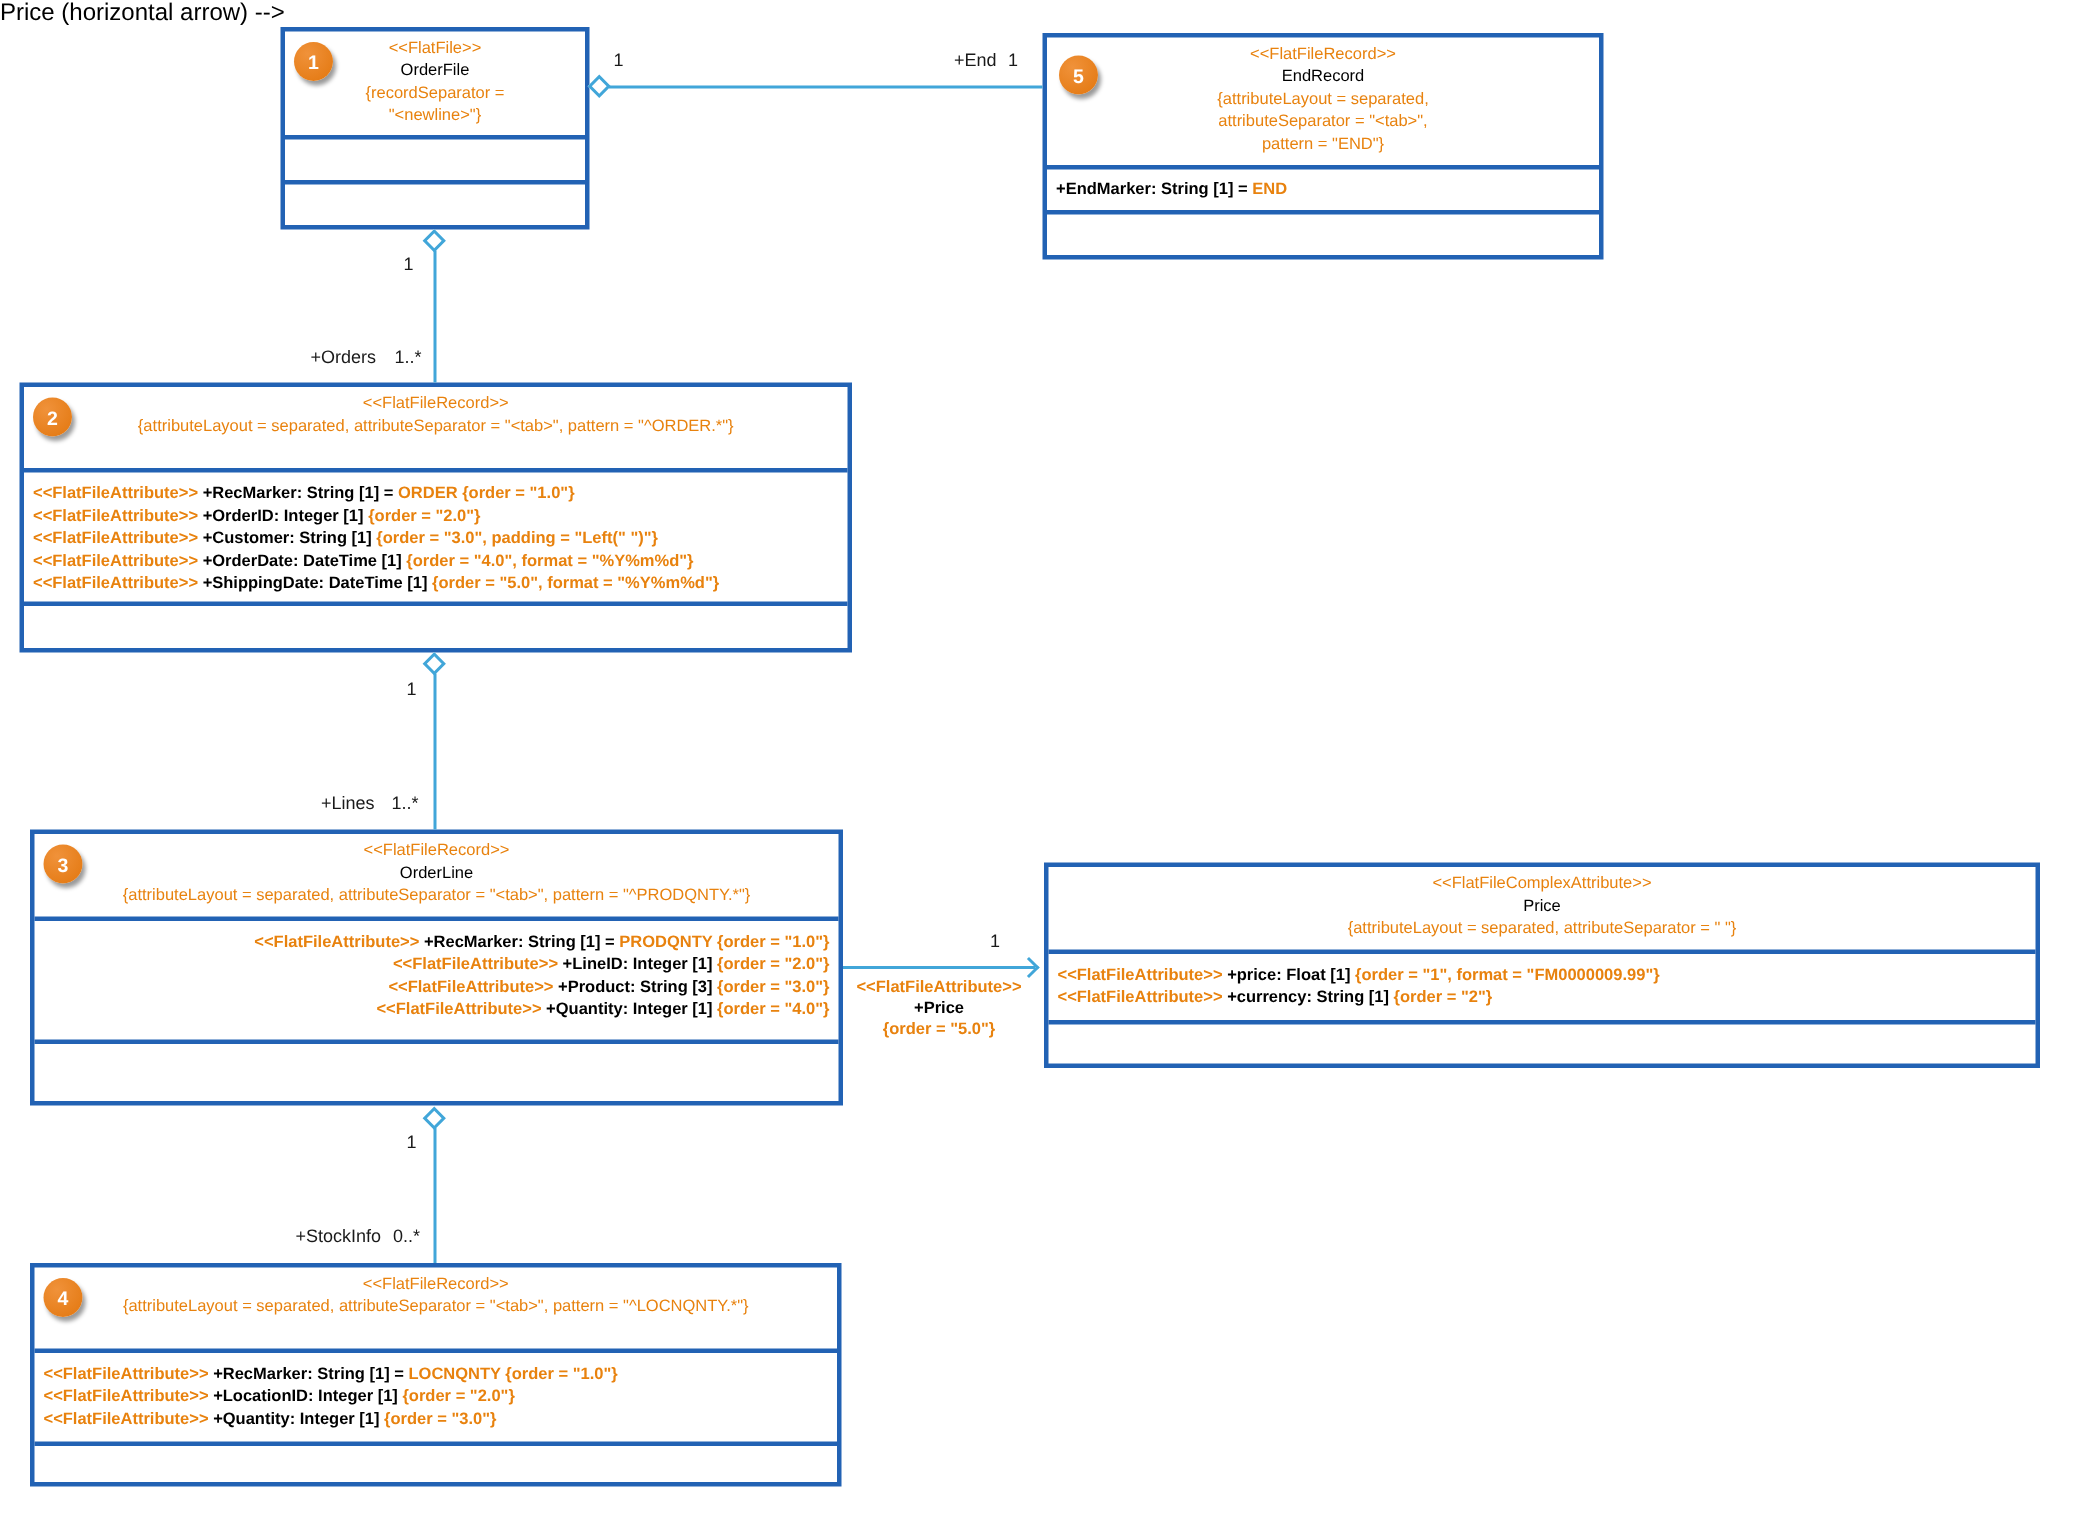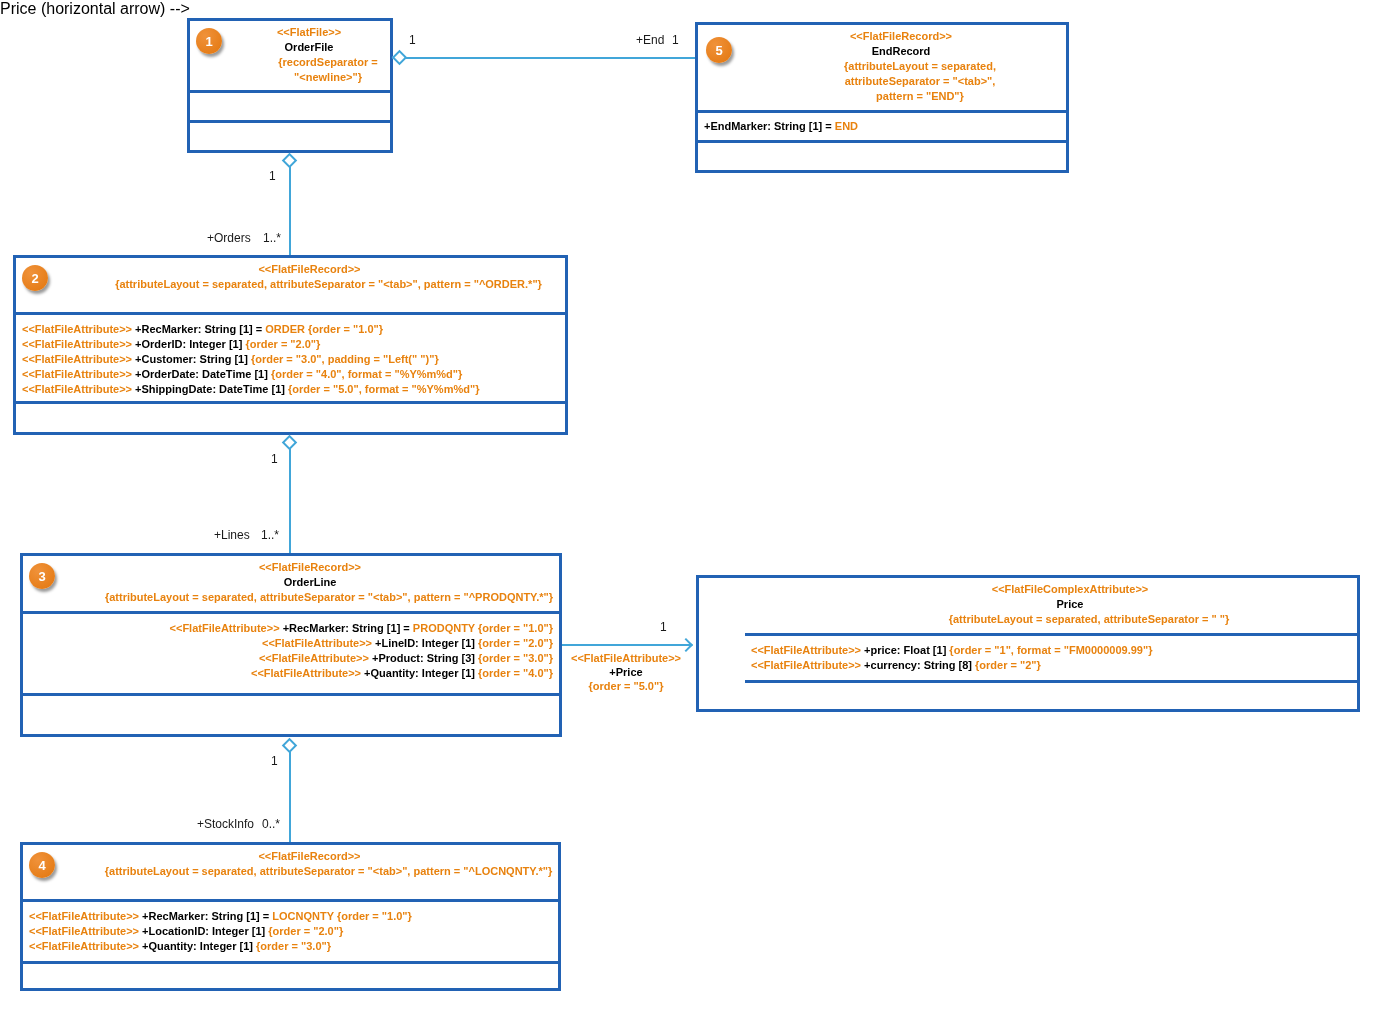--- a/index.html
+++ b/index.html
@@ -13,21 +13,21 @@
     width:1386px;height:1018px;position:relative;background:#ffffff;
     font-family:"Liberation Sans",sans-serif;overflow:hidden;
   }
   .uml-box{
     position:absolute;background:#fff;border:3px solid var(--blue);
     box-sizing:border-box;display:flex;flex-direction:column;
   }
   .cmp{box-sizing:border-box;overflow:hidden;}
   .cmp + .cmp{border-top:3px solid var(--blue);}
   .hdr{text-align:center;padding-top:4px;}
-  .hdr div{line-height:15px;font-size:11px;font-weight:bold;margin-left:38px;}
+  .hdr div{line-height:15px;font-size:11px;font-weight:normal;}
   .stereotype{color:var(--orange);}
   .classname{color:var(--black);}
   .tags{color:var(--orange);}
   .attrs{padding:7px 6px 0 6px;}
   .attr-row{font-size:11px;font-weight:bold;line-height:15px;white-space:nowrap;color:var(--black);}
   .attr-row .o{color:var(--orange);margin-top:20px;}
   .empty{flex:1;}
   .badge{
     position:absolute;left:6px;top:7px;width:26px;height:26px;border-radius:50%;
     background:radial-gradient(circle at 35% 30%, #F0923A, #E2760D);
@@ -124,31 +124,31 @@
   <div class="cmp attrs" style="height:82px;text-align:right;">
       <div class="attr-row"><span class="o">&lt;&lt;FlatFileAttribute&gt;&gt;</span><span> +RecMarker: String [1] = </span><span class="o">PRODQNTY {order = "1.0"}</span></div>
       <div class="attr-row"><span class="o">&lt;&lt;FlatFileAttribute&gt;&gt;</span><span> +LineID: Integer [1] </span><span class="o">{order = "2.0"}</span></div>
       <div class="attr-row"><span class="o">&lt;&lt;FlatFileAttribute&gt;&gt;</span><span> +Product: String [3] </span><span class="o">{order = "3.0"}</span></div>
       <div class="attr-row"><span class="o">&lt;&lt;FlatFileAttribute&gt;&gt;</span><span> +Quantity: Integer [1] </span><span class="o">{order = "4.0"}</span></div>
     </div>
   <div class="cmp empty"></div>
 </div>
 
 
-<div class="uml-box" style="left:696px;top:575px;width:664px;height:137px;padding-left:46px;">
+<div class="uml-box" style="left:696px;top:575px;width:664px;height:137px;">
   <div class="cmp hdr" style="height:55px;">
     <div class="stereotype">&lt;&lt;FlatFileComplexAttribute&gt;&gt;</div>
     <div class="classname">Price</div>
     <div class="tags">
         <div>{attributeLayout = separated, attributeSeparator = " "}</div>
       </div>
   </div>
   <div class="cmp attrs" style="height:47px;">
       <div class="attr-row"><span class="o">&lt;&lt;FlatFileAttribute&gt;&gt;</span><span> +price: Float [1] </span><span class="o">{order = "1", format = "FM0000009.99"}</span></div>
-      <div class="attr-row"><span class="o">&lt;&lt;FlatFileAttribute&gt;&gt;</span><span> +currency: String [8] </span><span class="o">{order = "2"}</span></div>
+      <div class="attr-row"><span class="o">&lt;&lt;FlatFileAttribute&gt;&gt;</span><span> +currency: String [1] </span><span class="o">{order = "2"}</span></div>
     </div>
   <div class="cmp empty"></div>
 </div>
 
 
 <div class="uml-box" style="left:20px;top:842px;width:541px;height:149px;">
   <div class="badge">4</div>
   <div class="cmp hdr" style="height:54px;">
     <div class="stereotype">&lt;&lt;FlatFileRecord&gt;&gt;</div>
     <div class="tags">

